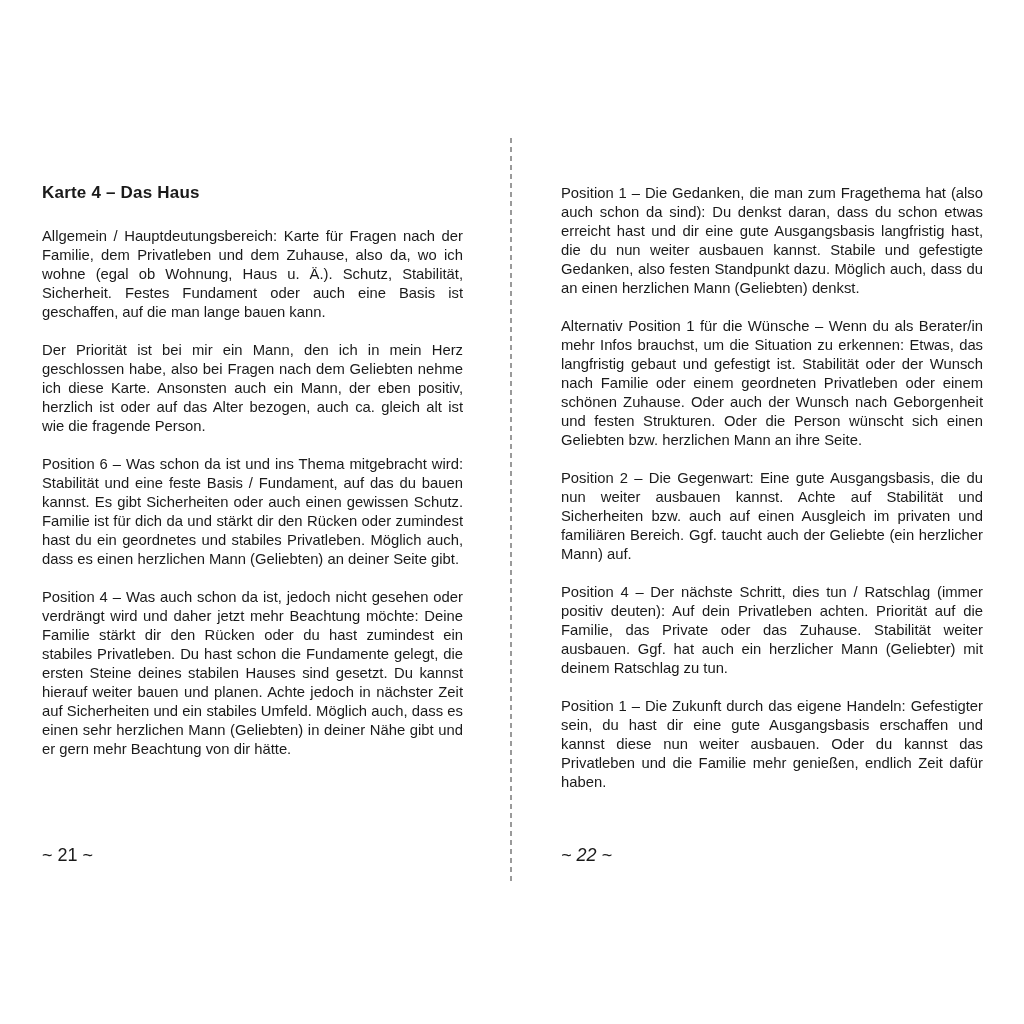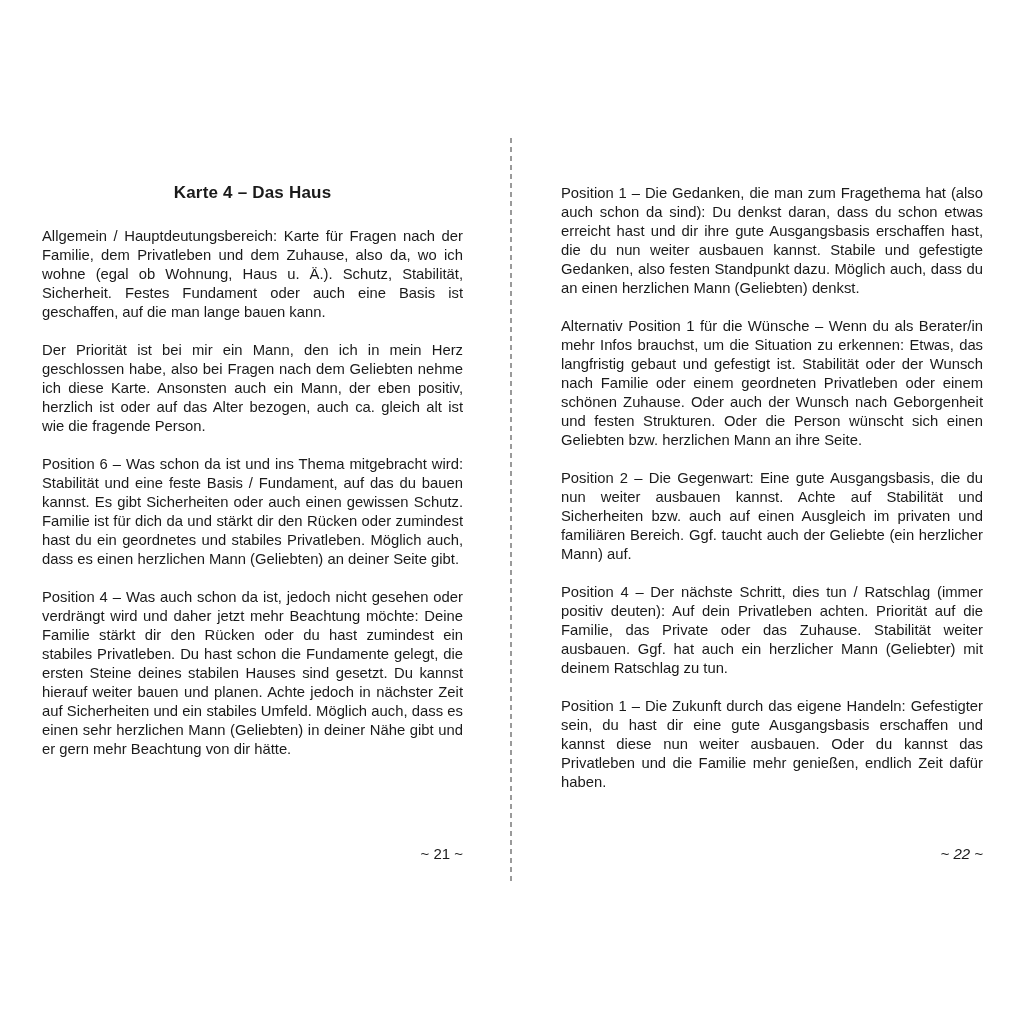--- a/index.html
+++ b/index.html
@@ -16,36 +16,35 @@
     height: 1024px;
     background: #ffffff;
     overflow: hidden;
   }
   .col { position: absolute; top: 183px; }
   .col-left  { left: 42px;  width: 421px; }
   .col-right { left: 561px; width: 422px; top: 184px; }
   .doc-title {
     font-size: 17px;
     font-weight: bold;
-    text-align: center;
     margin: 0 0 24px 0;
     letter-spacing: 0.2px;
   }
   p.para {
     font-size: 14.8px;
     line-height: 19px;
     text-align: justify;
     margin: 0 0 19px 0;
   }
   p.para b { font-weight: normal; }
   .page-num {
     position: absolute;
     top: 845px;
-    text-align: right;
-    font-size: 15px;
+    text-align: left;
+    font-size: 18px;
     color: #1a1a1a;
   }
   .page-num-left  { left: 42px;  width: 421px; }
   .page-num-right { left: 561px; width: 422px; font-style: italic; }
   .divider {
     position: absolute;
     left: 510px;
     top: 138px;
     width: 2px;
     height: 746px;
@@ -64,21 +63,21 @@
     <div id="left-paras">
         <p class="para"><b>Allgemein / Hauptdeutungsbereich: </b><span>Karte für Fragen nach der Familie, dem Privatleben und dem Zuhause, also da, wo ich wohne (egal ob Wohnung, Haus u. Ä.). Schutz, Stabilität, Sicherheit. Festes Fundament oder auch eine Basis ist geschaffen, auf die man lange bauen kann.</span></p>
         <p class="para"><b>Der Priorität </b><span>ist bei mir ein Mann, den ich in mein Herz geschlossen habe, also bei Fragen nach dem Geliebten nehme ich diese Karte. Ansonsten auch ein Mann, der eben positiv, herzlich ist oder auf das Alter bezogen, auch ca. gleich alt ist wie die fragende Person.</span></p>
         <p class="para"><b>Position 6 – Was schon da ist und ins Thema mitgebracht wird: </b><span>Stabilität und eine feste Basis / Fundament, auf das du bauen kannst. Es gibt Sicherheiten oder auch einen gewissen Schutz. Familie ist für dich da und stärkt dir den Rücken oder zumindest hast du ein geordnetes und stabiles Privatleben. Möglich auch, dass es einen herzlichen Mann (Geliebten) an deiner Seite gibt.</span></p>
         <p class="para"><b>Position 4 – Was auch schon da ist, jedoch nicht gesehen oder verdrängt wird und daher jetzt mehr Beachtung möchte: </b><span>Deine Familie stärkt dir den Rücken oder du hast zumindest ein stabiles Privatleben. Du hast schon die Fundamente gelegt, die ersten Steine deines stabilen Hauses sind gesetzt. Du kannst hierauf weiter bauen und planen. Achte jedoch in nächster Zeit auf Sicherheiten und ein stabiles Umfeld. Möglich auch, dass es einen sehr herzlichen Mann (Geliebten) in deiner Nähe gibt und er gern mehr Beachtung von dir hätte.</span></p>
       </div>
   </div>
 
   <div class="col col-right">
     <div id="right-paras">
-        <p class="para"><b>Position 1 – Die Gedanken, die man zum Fragethema hat (also auch schon da sind): </b><span>Du denkst daran, dass du schon etwas erreicht hast und dir ihre gute Ausgangsbasis erschaffen hast, die du nun weiter ausbauen kannst. Stabile und gefestigte Gedanken, also festen Standpunkt dazu. Möglich auch, dass du an einen herzlichen Mann (Geliebten) denkst.</span></p>
+        <p class="para"><b>Position 1 – Die Gedanken, die man zum Fragethema hat (also auch schon da sind): </b><span>Du denkst daran, dass du schon etwas erreicht hast und dir eine gute Ausgangsbasis langfristig hast, die du nun weiter ausbauen kannst. Stabile und gefestigte Gedanken, also festen Standpunkt dazu. Möglich auch, dass du an einen herzlichen Mann (Geliebten) denkst.</span></p>
         <p class="para"><b>Alternativ Position 1 für die Wünsche – Wenn du als Berater/in mehr Infos brauchst, um die Situation zu erkennen: </b><span>Etwas, das langfristig gebaut und gefestigt ist. Stabilität oder der Wunsch nach Familie oder einem geordneten Privatleben oder einem schönen Zuhause. Oder auch der Wunsch nach Geborgenheit und festen Strukturen. Oder die Person wünscht sich einen Geliebten bzw. herzlichen Mann an ihre Seite.</span></p>
         <p class="para"><b>Position 2 – Die Gegenwart: </b><span>Eine gute Ausgangsbasis, die du nun weiter ausbauen kannst. Achte auf Stabilität und Sicherheiten bzw. auch auf einen Ausgleich im privaten und familiären Bereich. Ggf. taucht auch der Geliebte (ein herzlicher Mann) auf.</span></p>
         <p class="para"><b>Position 4 – Der nächste Schritt, dies tun / Ratschlag (immer positiv deuten): </b><span>Auf dein Privatleben achten. Priorität auf die Familie, das Private oder das Zuhause. Stabilität weiter ausbauen. Ggf. hat auch ein herzlicher Mann (Geliebter) mit deinem Ratschlag zu tun.</span></p>
         <p class="para"><b>Position 1 – Die Zukunft durch das eigene Handeln: </b><span>Gefestigter sein, du hast dir eine gute Ausgangsbasis erschaffen und kannst diese nun weiter ausbauen. Oder du kannst das Privatleben und die Familie mehr genießen, endlich Zeit dafür haben.</span></p>
       </div>
   </div>
 
   <div class="page-num page-num-left">~ 21 ~</div>
 
   <div class="page-num page-num-right">~ 22 ~</div>

